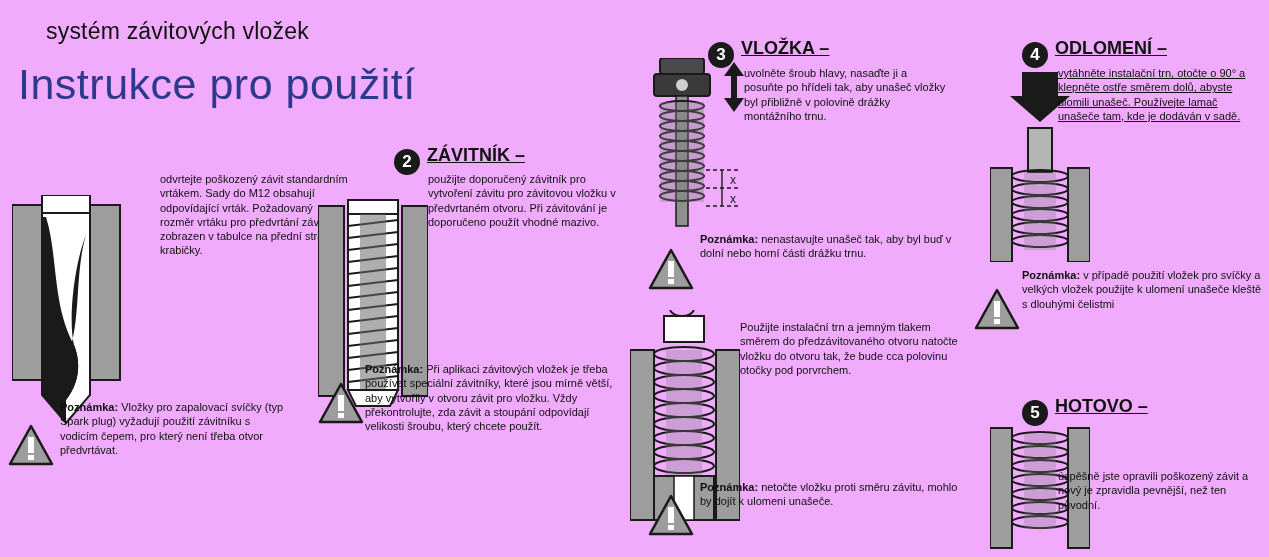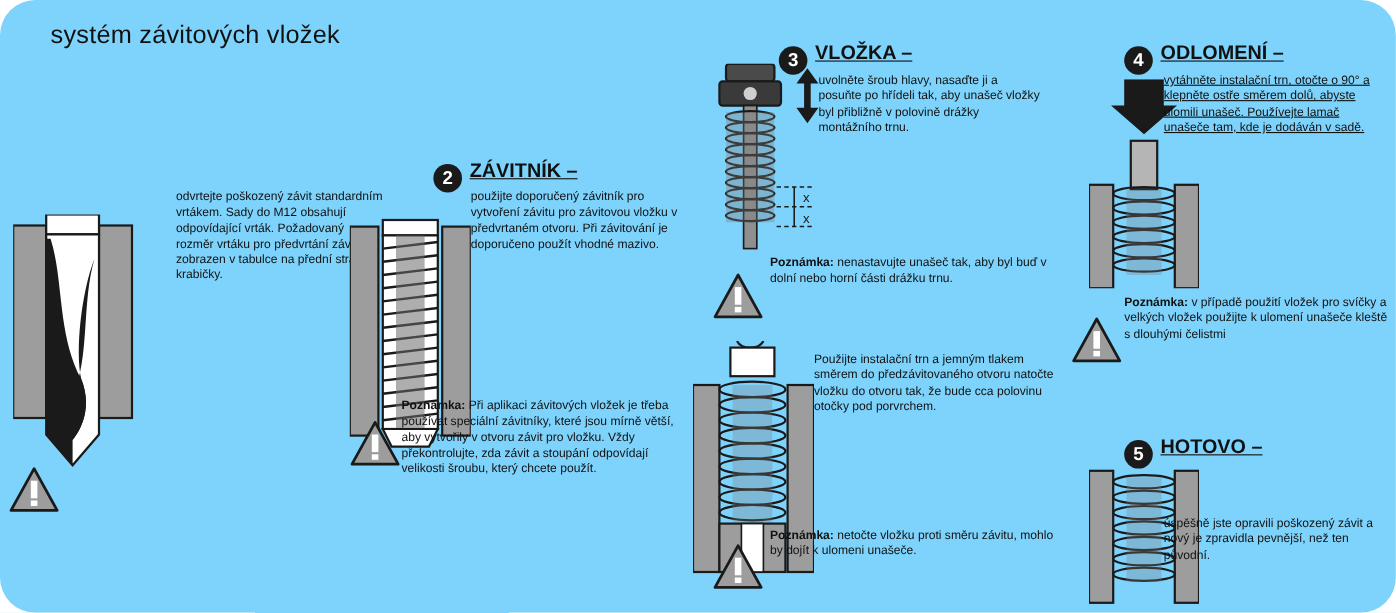--- a/index.html
+++ b/index.html
@@ -5,22 +5,21 @@
   * { box-sizing: border-box; margin: 0; padding: 0; }
   html, body {
     width: 1269px; height: 557px;
     background: #ffffff;
     font-family: "Liberation Sans", sans-serif;
     overflow: hidden;
   }
   #page {
     position: relative;
     width: 1269px; height: 557px;
-    background: #7dd3fc;
-    border-radius: 32px;
+    background: #f0abfc;
   }
 
   
   .subtitle {
     position: absolute;
     left: 46px; top: 18px;
     font-size: 23px;
     color: #111;
     letter-spacing: 0.2px;
   }
@@ -107,40 +106,44 @@
   
   .gfx { position: absolute; }
   .gfx svg { display: block; }
 </style>
 </head>
 <body>
 
 <div id="page">
 
   <div class="subtitle">systém závitových vložek</div>
+  <div class="maintitle">Instrukce pro použití</div>
 
   <div class="gfx" id="c1-drill">
     <svg width="110" height="230" viewBox="0 0 110 230">
       <rect x="0" y="10" width="30" height="175" fill="#9d9d9d" stroke="#1a1a1a" stroke-width="2"></rect>
       <rect x="78" y="10" width="30" height="175" fill="#9d9d9d" stroke="#1a1a1a" stroke-width="2"></rect>
       <rect x="30" y="0" width="48" height="18" fill="#ffffff" stroke="#1a1a1a" stroke-width="2"></rect>
       <path d="M30 18 L78 18 L78 200 L54 228 L30 200 Z" fill="#ffffff" stroke="#1a1a1a" stroke-width="2"></path>
       <path d="M34 22 C46 60, 40 110, 62 150 C70 170, 66 190, 54 205 L54 228 L30 200 L30 22 Z" fill="#1a1a1a"></path>
       <path d="M74 40 C62 80, 70 130, 54 165 L54 205 C66 190, 70 170, 62 150 C56 125, 62 70, 74 40 Z" fill="#1a1a1a"></path>
     </svg>
   </div>
 
   <div class="block body-text" id="c1-text">odvrtejte poškozený závit standardním vrtákem. Sady do M12 obsahují odpovídající vrták. Požadovaný rozměr vrtáku pro předvrtání závitu je zobrazen v tabulce na přední straně krabičky.</div>
 
   <div class="warn" id="c1-warn">
     <svg width="46" height="42" viewBox="0 0 46 42">
       <path d="M23 2 L44 40 L2 40 Z" fill="#9d9d9d" stroke="#1a1a1a" stroke-width="2.5" stroke-linejoin="round"></path>
       <rect x="20" y="13" width="6" height="16" fill="#ffffff"></rect>
       <rect x="20" y="31" width="6" height="5" fill="#ffffff"></rect>
     </svg>
+  </div>
+  <div class="block body-text" id="c1-note">
+    <span class="note-label">Poznámka:</span><span> Vložky pro zapalovací svíčky (typ Spark plug) vyžadují použití závitníku s vodicím čepem, pro který není třeba otvor předvrtávat.</span>
   </div>
 
   <div class="gfx" id="c2-tap">
     <svg width="110" height="240" viewBox="0 0 110 240">
       <rect x="0" y="10" width="26" height="190" fill="#9d9d9d" stroke="#1a1a1a" stroke-width="2"></rect>
       <rect x="84" y="10" width="26" height="190" fill="#9d9d9d" stroke="#1a1a1a" stroke-width="2"></rect>
       <rect x="30" y="4" width="50" height="14" fill="#ffffff" stroke="#1a1a1a" stroke-width="2"></rect>
       <rect x="30" y="18" width="50" height="176" fill="#ffffff" stroke="#1a1a1a" stroke-width="2"></rect>
       <g stroke="#1a1a1a" stroke-width="2.2" fill="none">
         <path d="M30 30 L80 24"></path>

